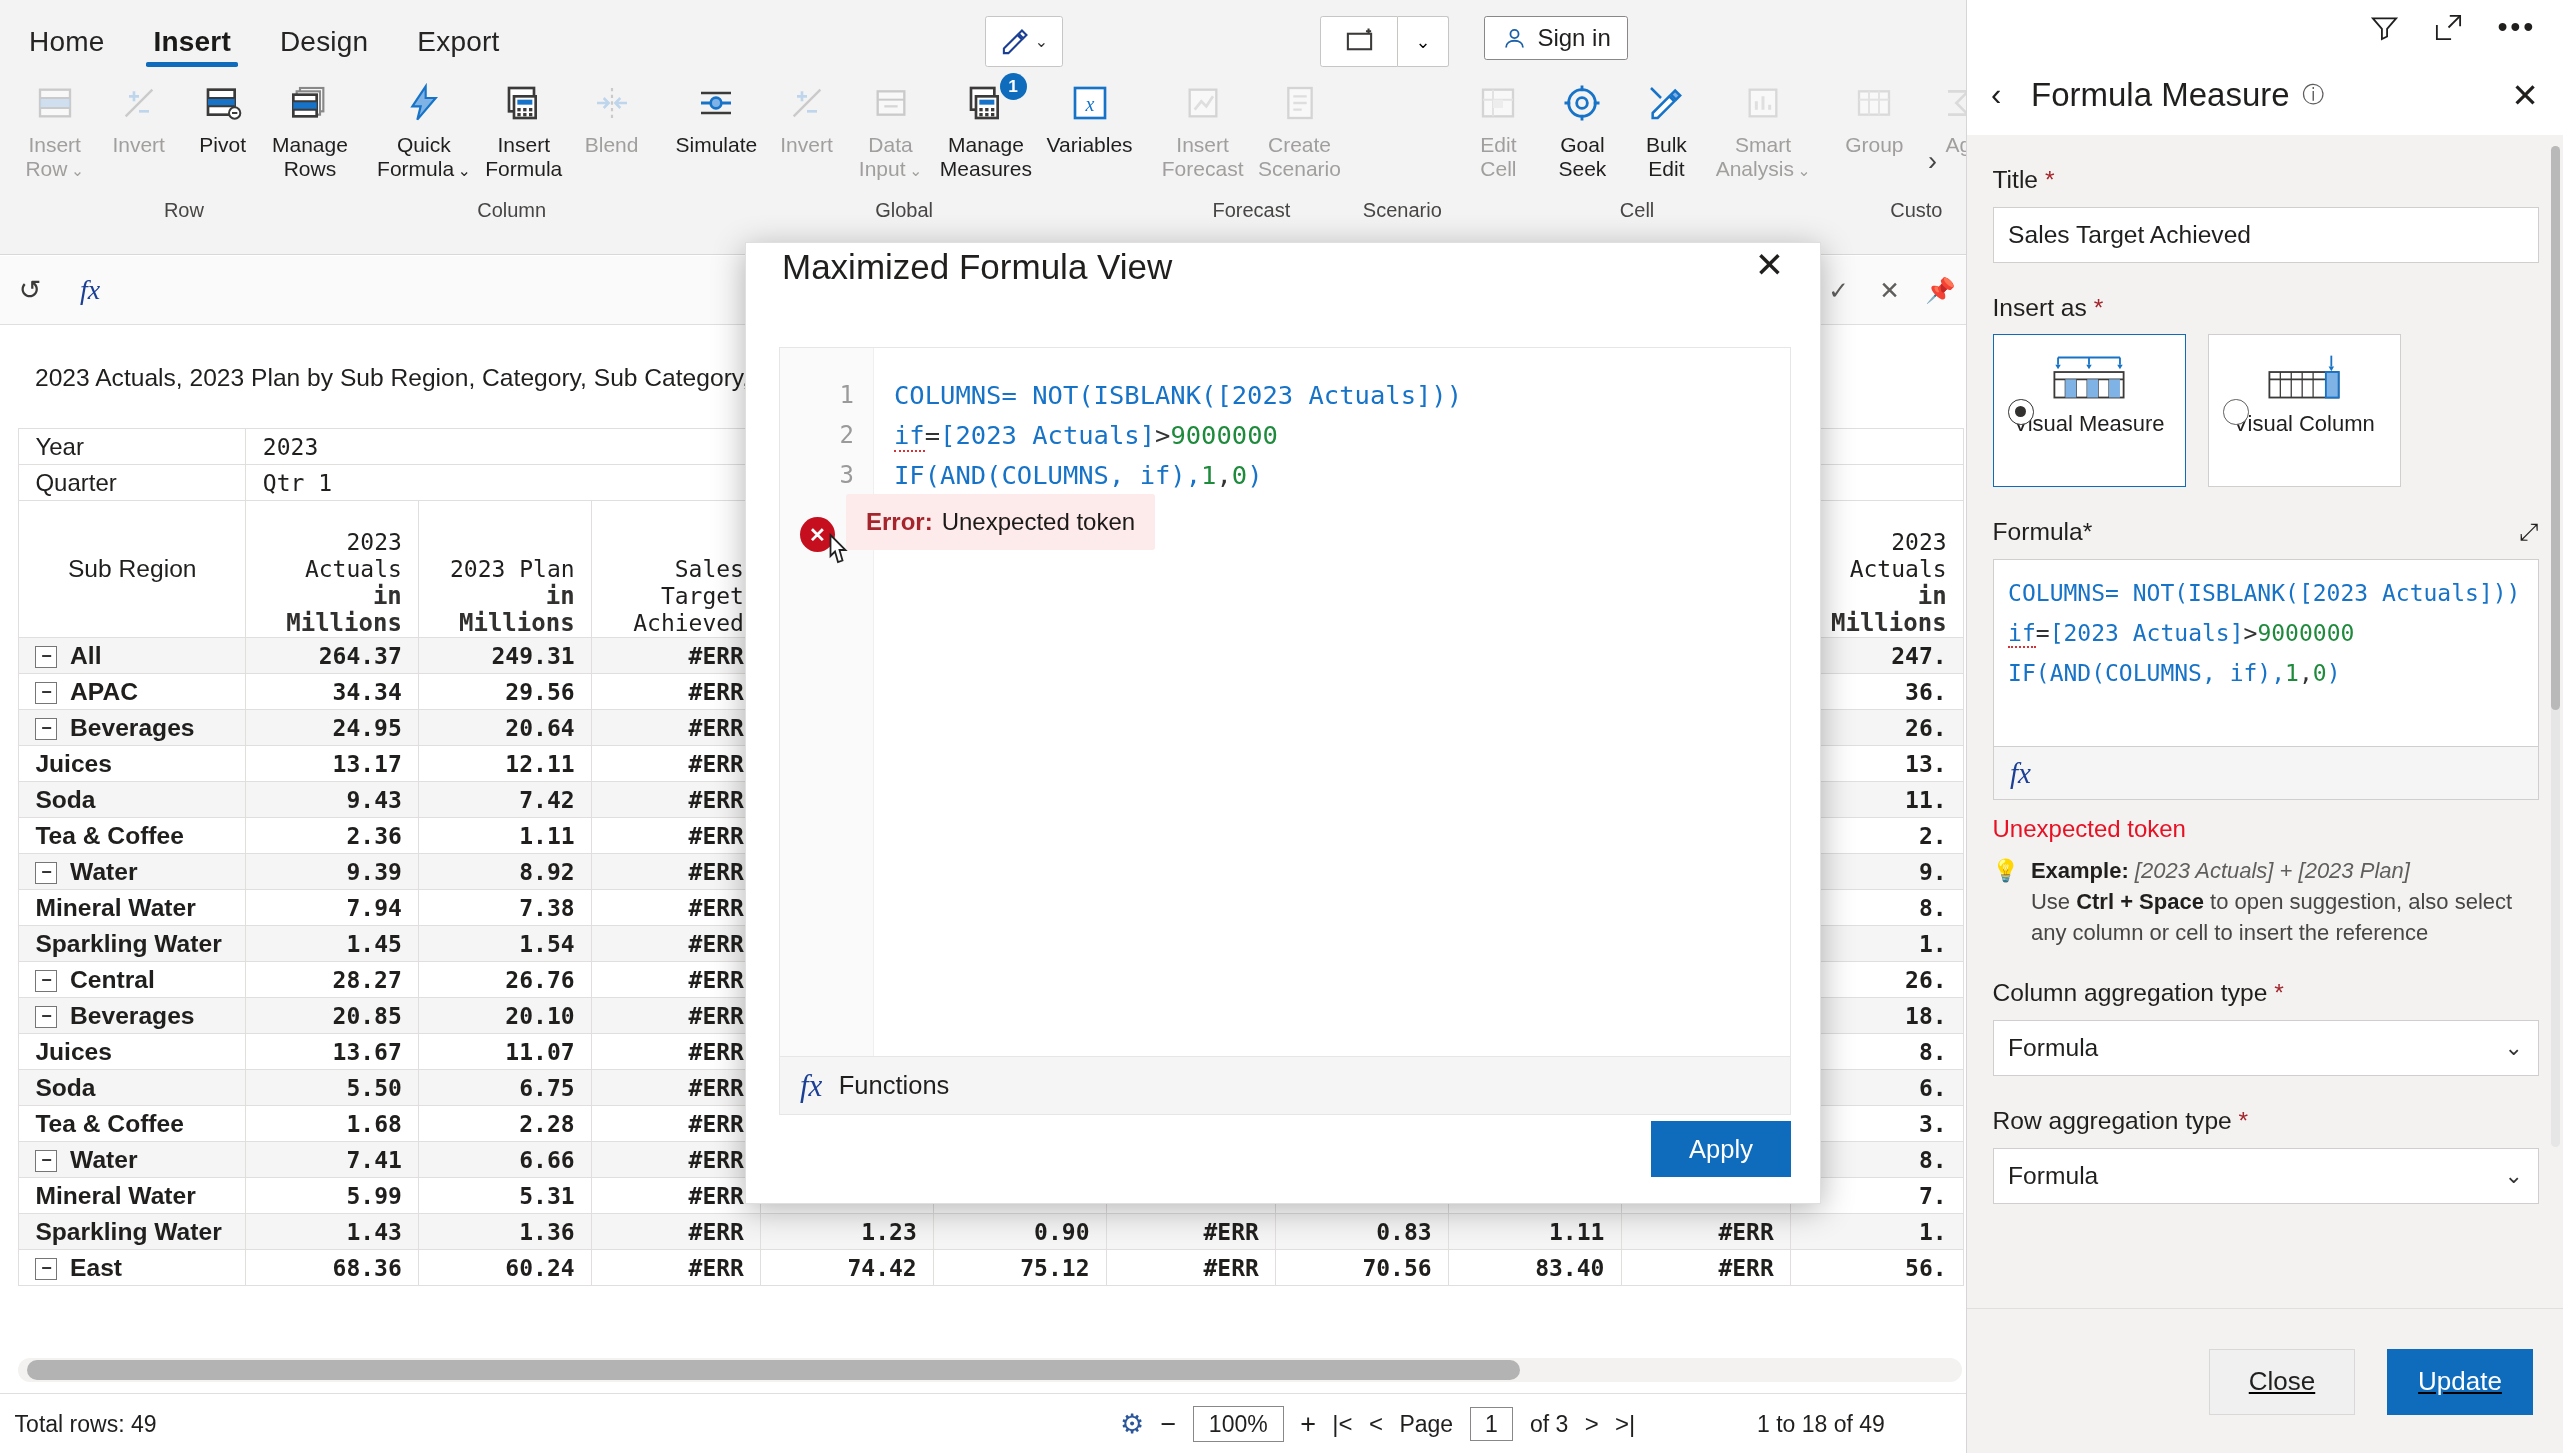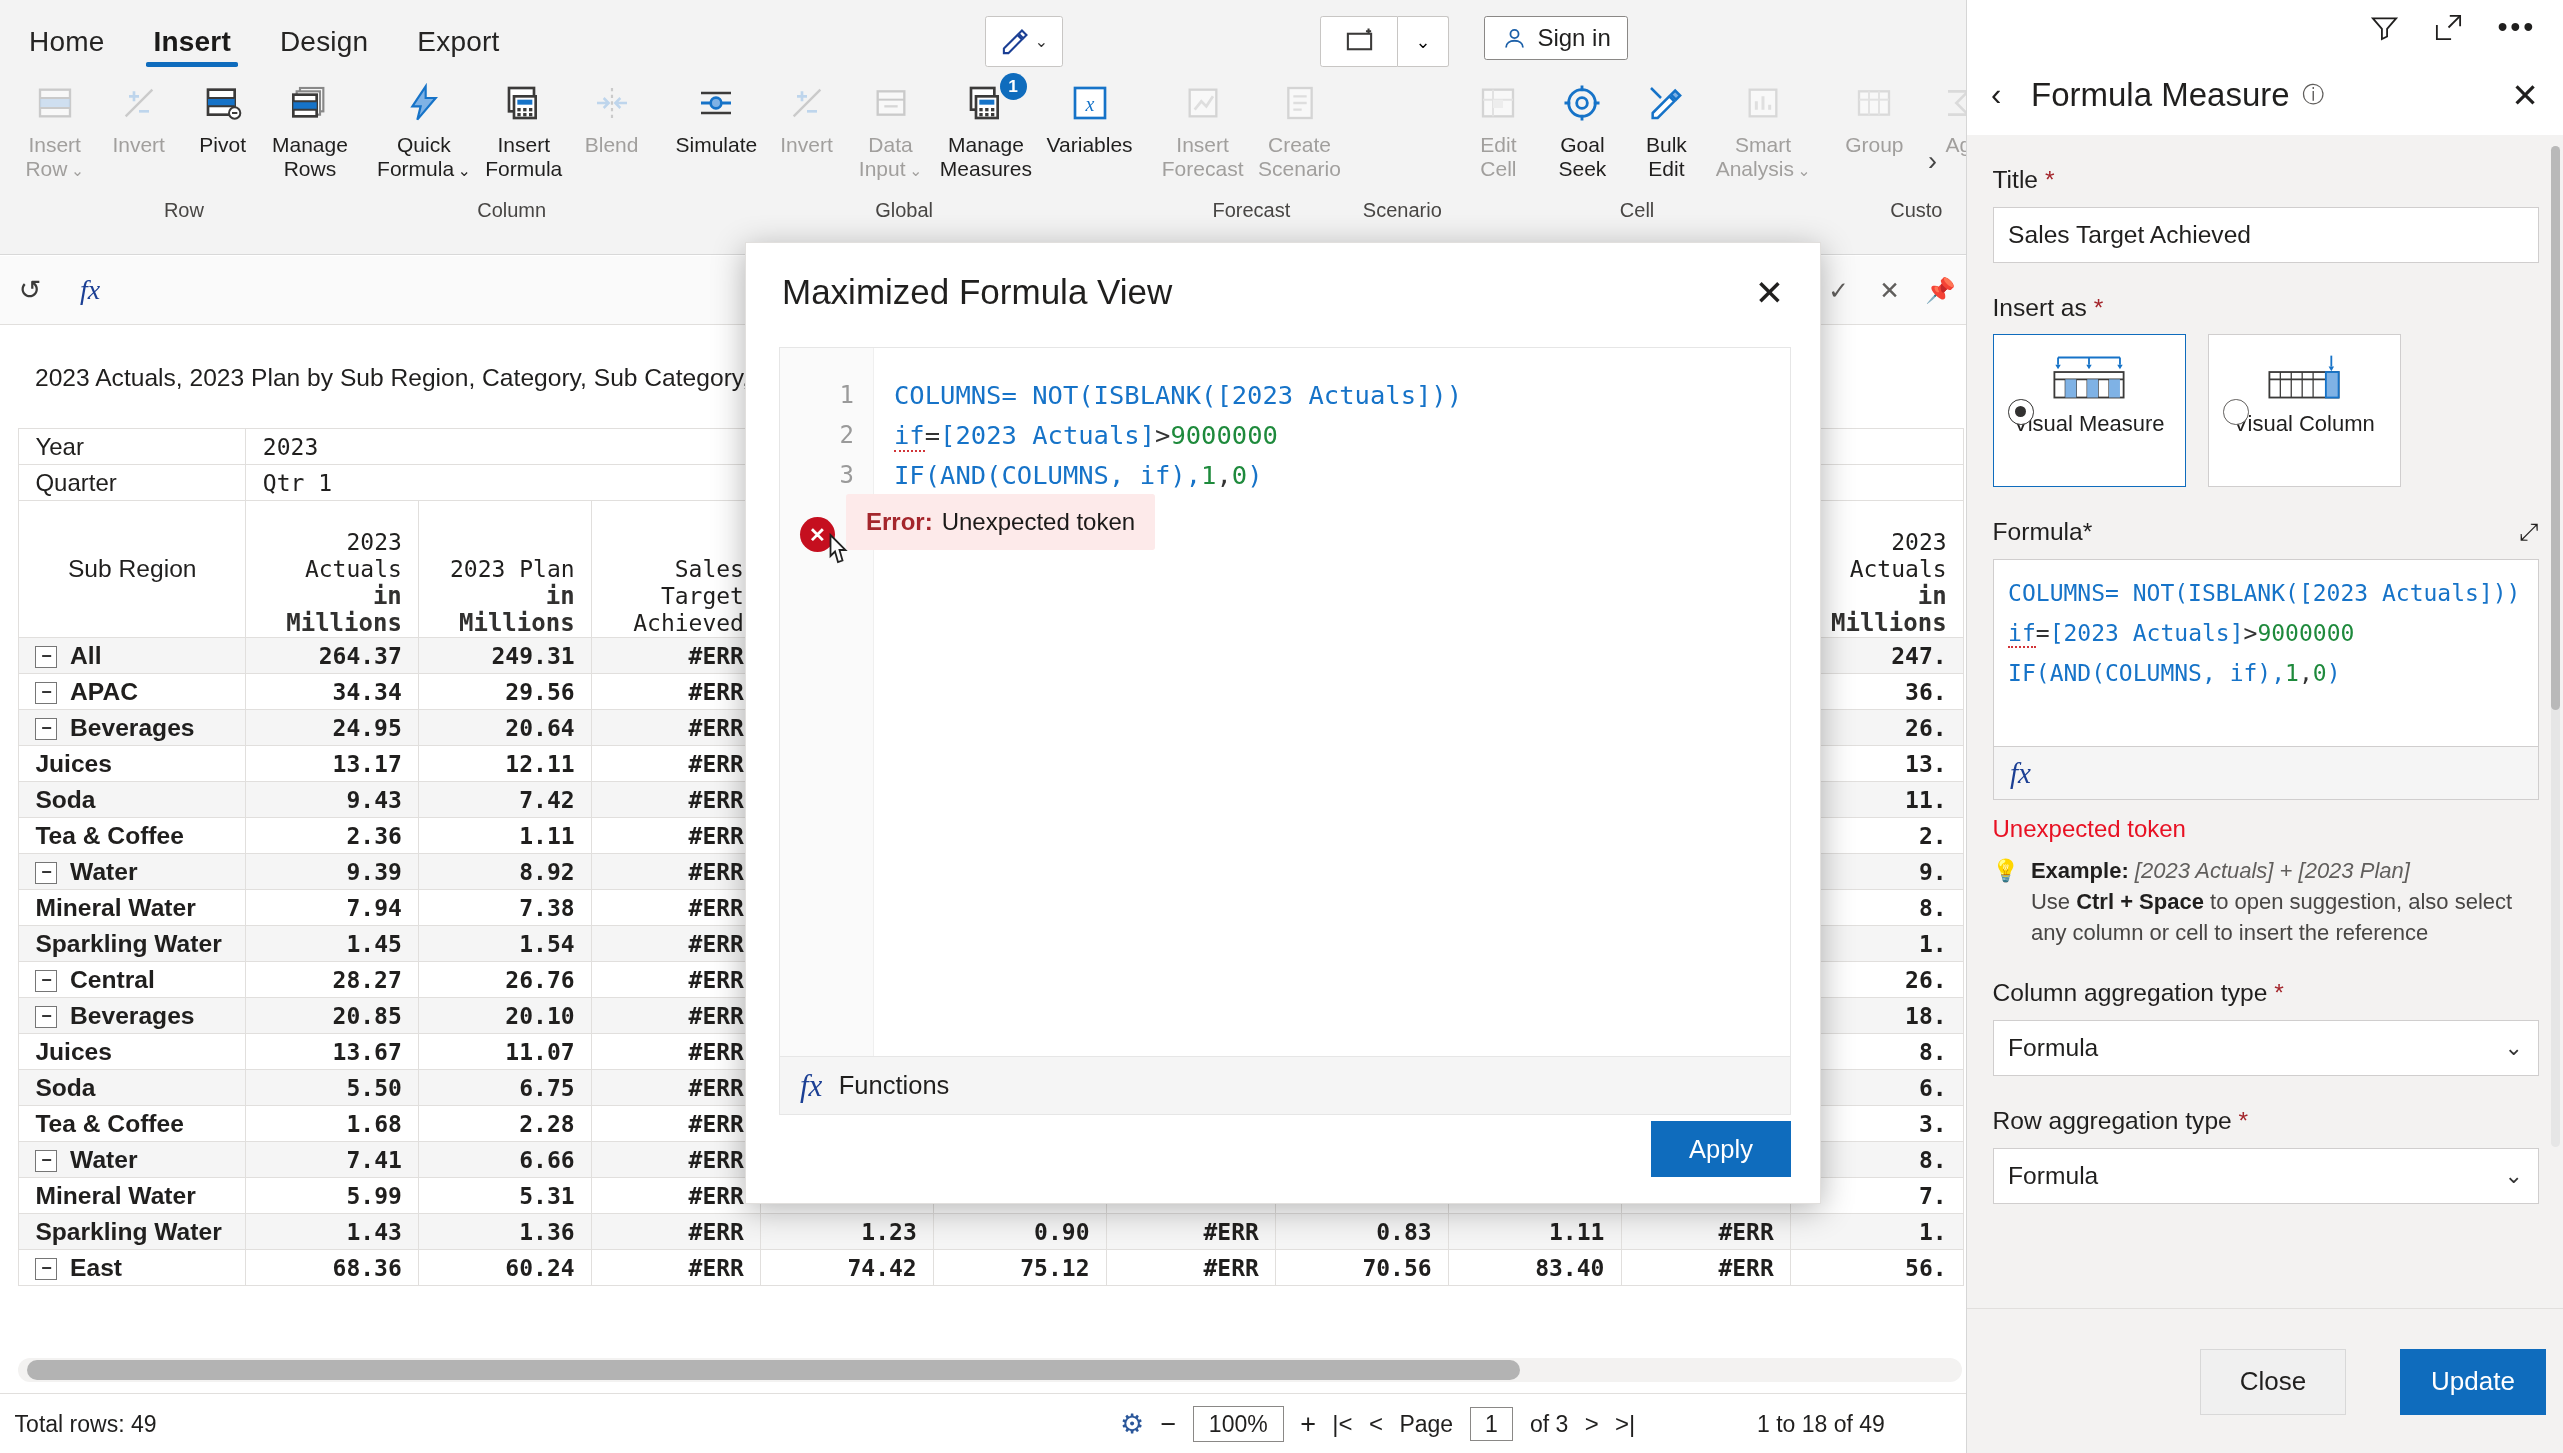--- a/index.html
+++ b/index.html
@@ -84,21 +84,21 @@
   #status { position:absolute; left:0; top:1393px; width:1966px; height:61px; background:#fff; border-top:0.9px solid #e1dfdd;
             display:flex; align-items:center; font-size:23px; color:#201f1e; }
   #status .totrows { margin-left:14.6px; }
   #status .center { position:absolute; left:1120px; display:flex; align-items:center; gap:16.4px; }
   .zoombox { border:0.9px solid #8a8886; padding:3.6px 14.6px; font-size:23px; background:#fff; min-width:91px; text-align:center; }
   .pagebox { border:0.9px solid #8a8886; padding:2.7px 14.6px; font-size:23px; background:#fff; min-width:42px; text-align:center; }
   .pgctl { font-size:24px; color:#201f1e; }
   #status .rangetxt { position:absolute; left:1757px; }
   #modal { position:absolute; left:745px; top:242px; width:1076px; height:962px; background:#fff;
            box-shadow:0 5.5px 31px rgba(0,0,0,.30); border:0.9px solid #e1dfdd; }
-  #modal-head { height:98px; display:flex; align-items:center; padding:11px 36px; }
+  #modal-head { height:98px; display:flex; padding:4px 36px; }
   #modal-title { font-size:35px; color:#201f1e; }
   #modal-close { margin-left:auto; font-size:35px; color:#201f1e; line-height:1; cursor:pointer; }
   #code-area { position:absolute; left:33px; top:104px; width:1012px; height:710px; background:#fff; border:0.9px solid #e6e6e6; }
   .gutter { position:absolute; left:0; top:0; width:94px; height:100%; background:#fafafa; border-right:0.9px solid #efefef; }
   .codeline { position:absolute; left:0; width:100%; height:40px; display:flex; align-items:center; }
   .lineno { width:94px; text-align:right; padding-right:20px; color:#9a9a9a; font-size:24px;
             font-family:"DejaVu Sans Mono", monospace; }
   .codetxt { font-family:"DejaVu Sans Mono", monospace; font-size:25.5px; padding-left:20px; white-space:pre; }
   .k-fn { color:#1673c8; }
   .k-num { color:#1e8a3c; }
@@ -143,21 +143,21 @@
   #formula-box { width:100%; height:188px; background:#fff; border:0.9px solid #d0cece; padding:12.7px 14.6px; }
   #formula-box .fline { font-family:"DejaVu Sans Mono", monospace; font-size:23px; line-height:40px; white-space:pre; }
   #formula-fx { width:100%; height:53px; background:#f5f5f5; border:0.9px solid #d0cece; border-top:none; display:flex; align-items:center; padding-left:16.4px;
                 font-family:"Liberation Serif", serif; font-style:italic; font-size:29px; color:#1b3f94; }
   #formula-err { font-size:24px; color:#e81123; margin-top:14.6px; }
   #hint { margin-top:12.7px; display:flex; gap:11px; font-size:22px; color:#484644; line-height:31px; }
   #hint .bulb { font-size:22px; }
   #hint i { font-style:italic; color:#605e5c; }
   #hint b { color:#201f1e; }
   #panel-footer { position:absolute; left:0; bottom:0; width:597px; height:146px; background:#f3f2f1; border-top:0.9px solid #e1dfdd;
-                  display:flex; align-items:center; justify-content:flex-end; gap:22px; padding-right:18px; }
+                  display:flex; align-items:center; justify-content:flex-end; padding-right:31px;text-decoration:underline; }
   .pbtn { min-width:146px; height:66px; display:flex; align-items:center; justify-content:center; font-size:26px; }
   .pbtn.sec { background:#f0f0f0; border:0.9px solid #d8d8d8; color:#201f1e; }
   .pbtn.pri { background:#0f6cbd; color:#fff;margin-left:32px; }
   #panel-scroll { position:absolute; right:2.7px; top:146px; width:9px; height:1001px; background:#e6e6e6; border-radius:4.6px; }
   #panel-scroll .th { position:absolute; left:0; top:0; width:9px; height:564px; background:#b9b9b9; border-radius:4.6px; }
 </style>
 </head>
 <body>
 
 <div id="ribbon">

